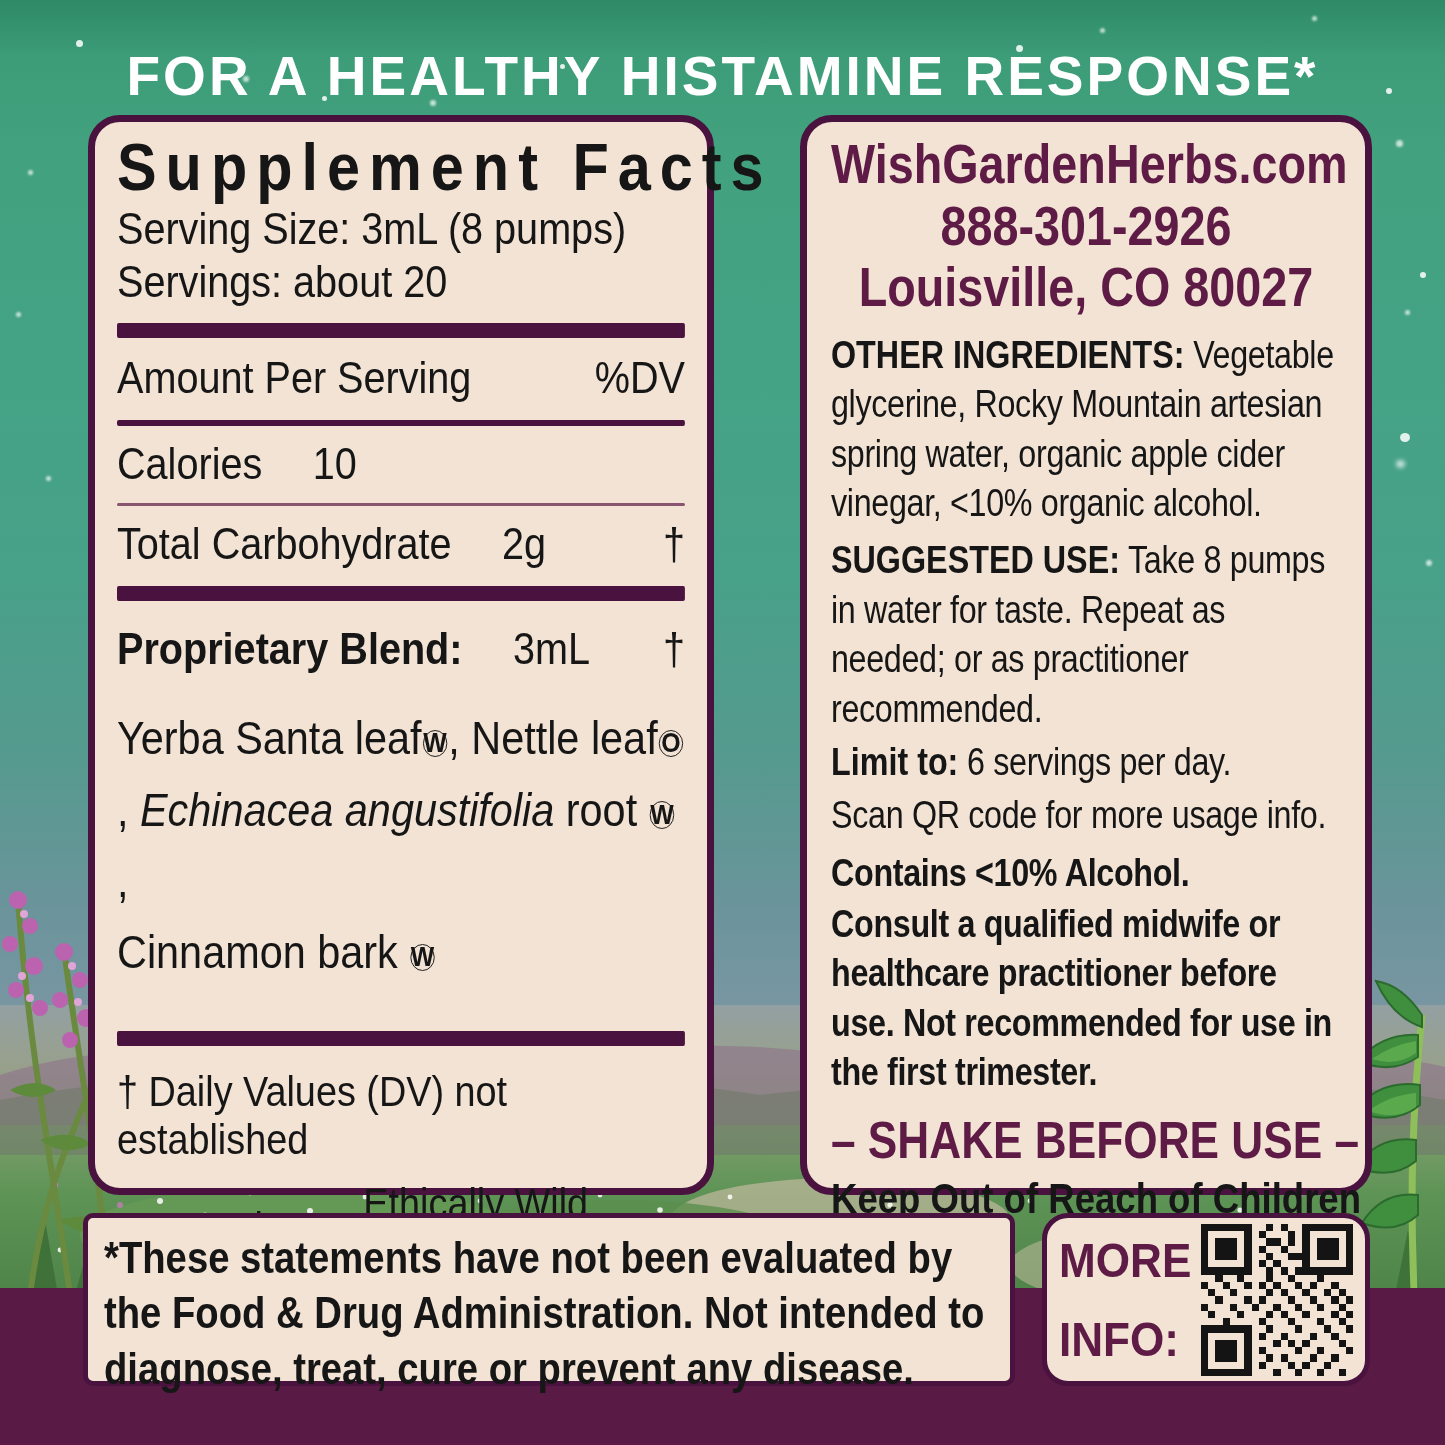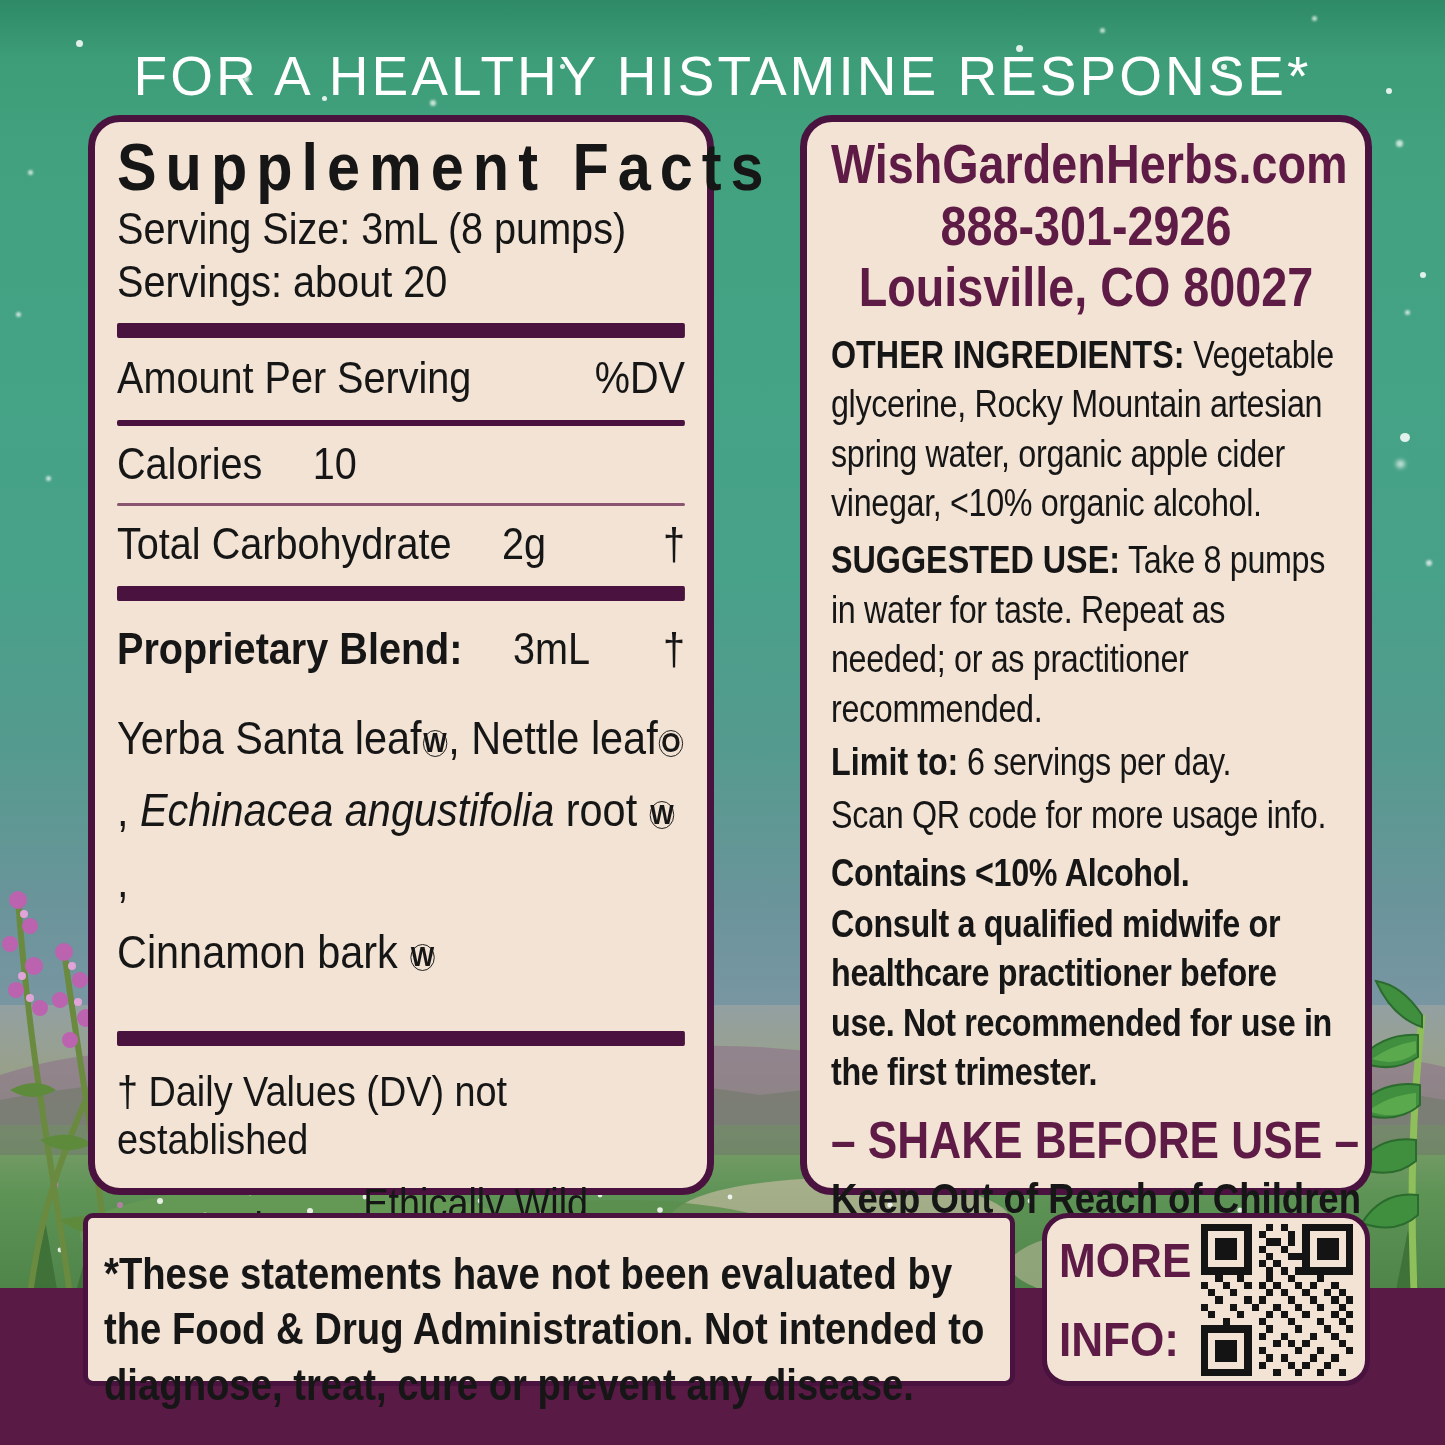--- a/index.html
+++ b/index.html
@@ -14,21 +14,21 @@
   .star.soft{filter:blur(1px);opacity:.7;}
 
   
   .meadow{position:absolute;left:0;top:1005px;width:1445px;height:290px;}
   .purple-band{position:absolute;left:0;top:1288px;width:1445px;height:157px;background:#5a1a46;}
   .flora{position:absolute;}
 
   
   .banner{
     position:absolute;left:0;top:44px;width:1445px;text-align:center;
-    color:#ffffff;font-weight:normal;font-size:55px;letter-spacing:3px;white-space:nowrap;
+    color:#ffffff;font-weight:bold;font-size:55px;letter-spacing:3px;white-space:nowrap;
   }
 
   
   .panel{
     position:absolute;background:#f2e3d4;border:7px solid #4a123f;border-radius:32px;
     box-sizing:border-box;color:#161616;
   }
   .panel-left{left:88px;top:115px;width:626px;height:1080px;padding:10px 22px 0 22px;}
   .panel-right{left:800px;top:115px;width:572px;height:1080px;padding:8px 24px 0 24px;}
   .squeeze90{width:111.1%;transform:scaleX(.9);transform-origin:0 0;}
@@ -63,21 +63,21 @@
   .rp.mts{margin-top:8px;}
   .rp b{letter-spacing:0;}
   .shake{color:#5e1b46;font-weight:bold;text-align:center;font-size:52px;margin-top:12px;white-space:nowrap;}
   .keep{font-weight:bold;text-align:center;font-size:43px;margin-top:4px;white-space:nowrap;}
 
   
   .bbox{
     position:absolute;background:#f2e3d4;border:5px solid #4a123f;border-radius:26px;
     box-sizing:border-box;color:#161616;
   }
-  .box-disclaimer{left:83px;top:1213px;width:932px;height:173px;padding:28px 16px;border-radius:10px;}
+  .box-disclaimer{left:83px;top:1213px;width:932px;height:173px;padding:12px 16px;border-radius:10px;}
   .box-disclaimer p{margin:0;font-weight:bold;font-size:45px;line-height:1.23;}
   .box-moreinfo{left:1042px;top:1213px;width:328px;height:173px;padding:10px 12px;display:flex;align-items:center;}
   .mi-label{color:#5e1b46;font-weight:bold;font-size:49px;line-height:1.6;width:140px;transform:scaleX(.9);transform-origin:0 50%;}
   .qr{width:152px;height:152px;margin-left:2px;flex:none;}
 </style>
 </head>
 <body>
 
 <span class="star" style="left:76px;top:40px;width:7px;height:7px;"></span>
 <span class="star soft" style="left:243px;top:76px;width:6px;height:6px;"></span>

